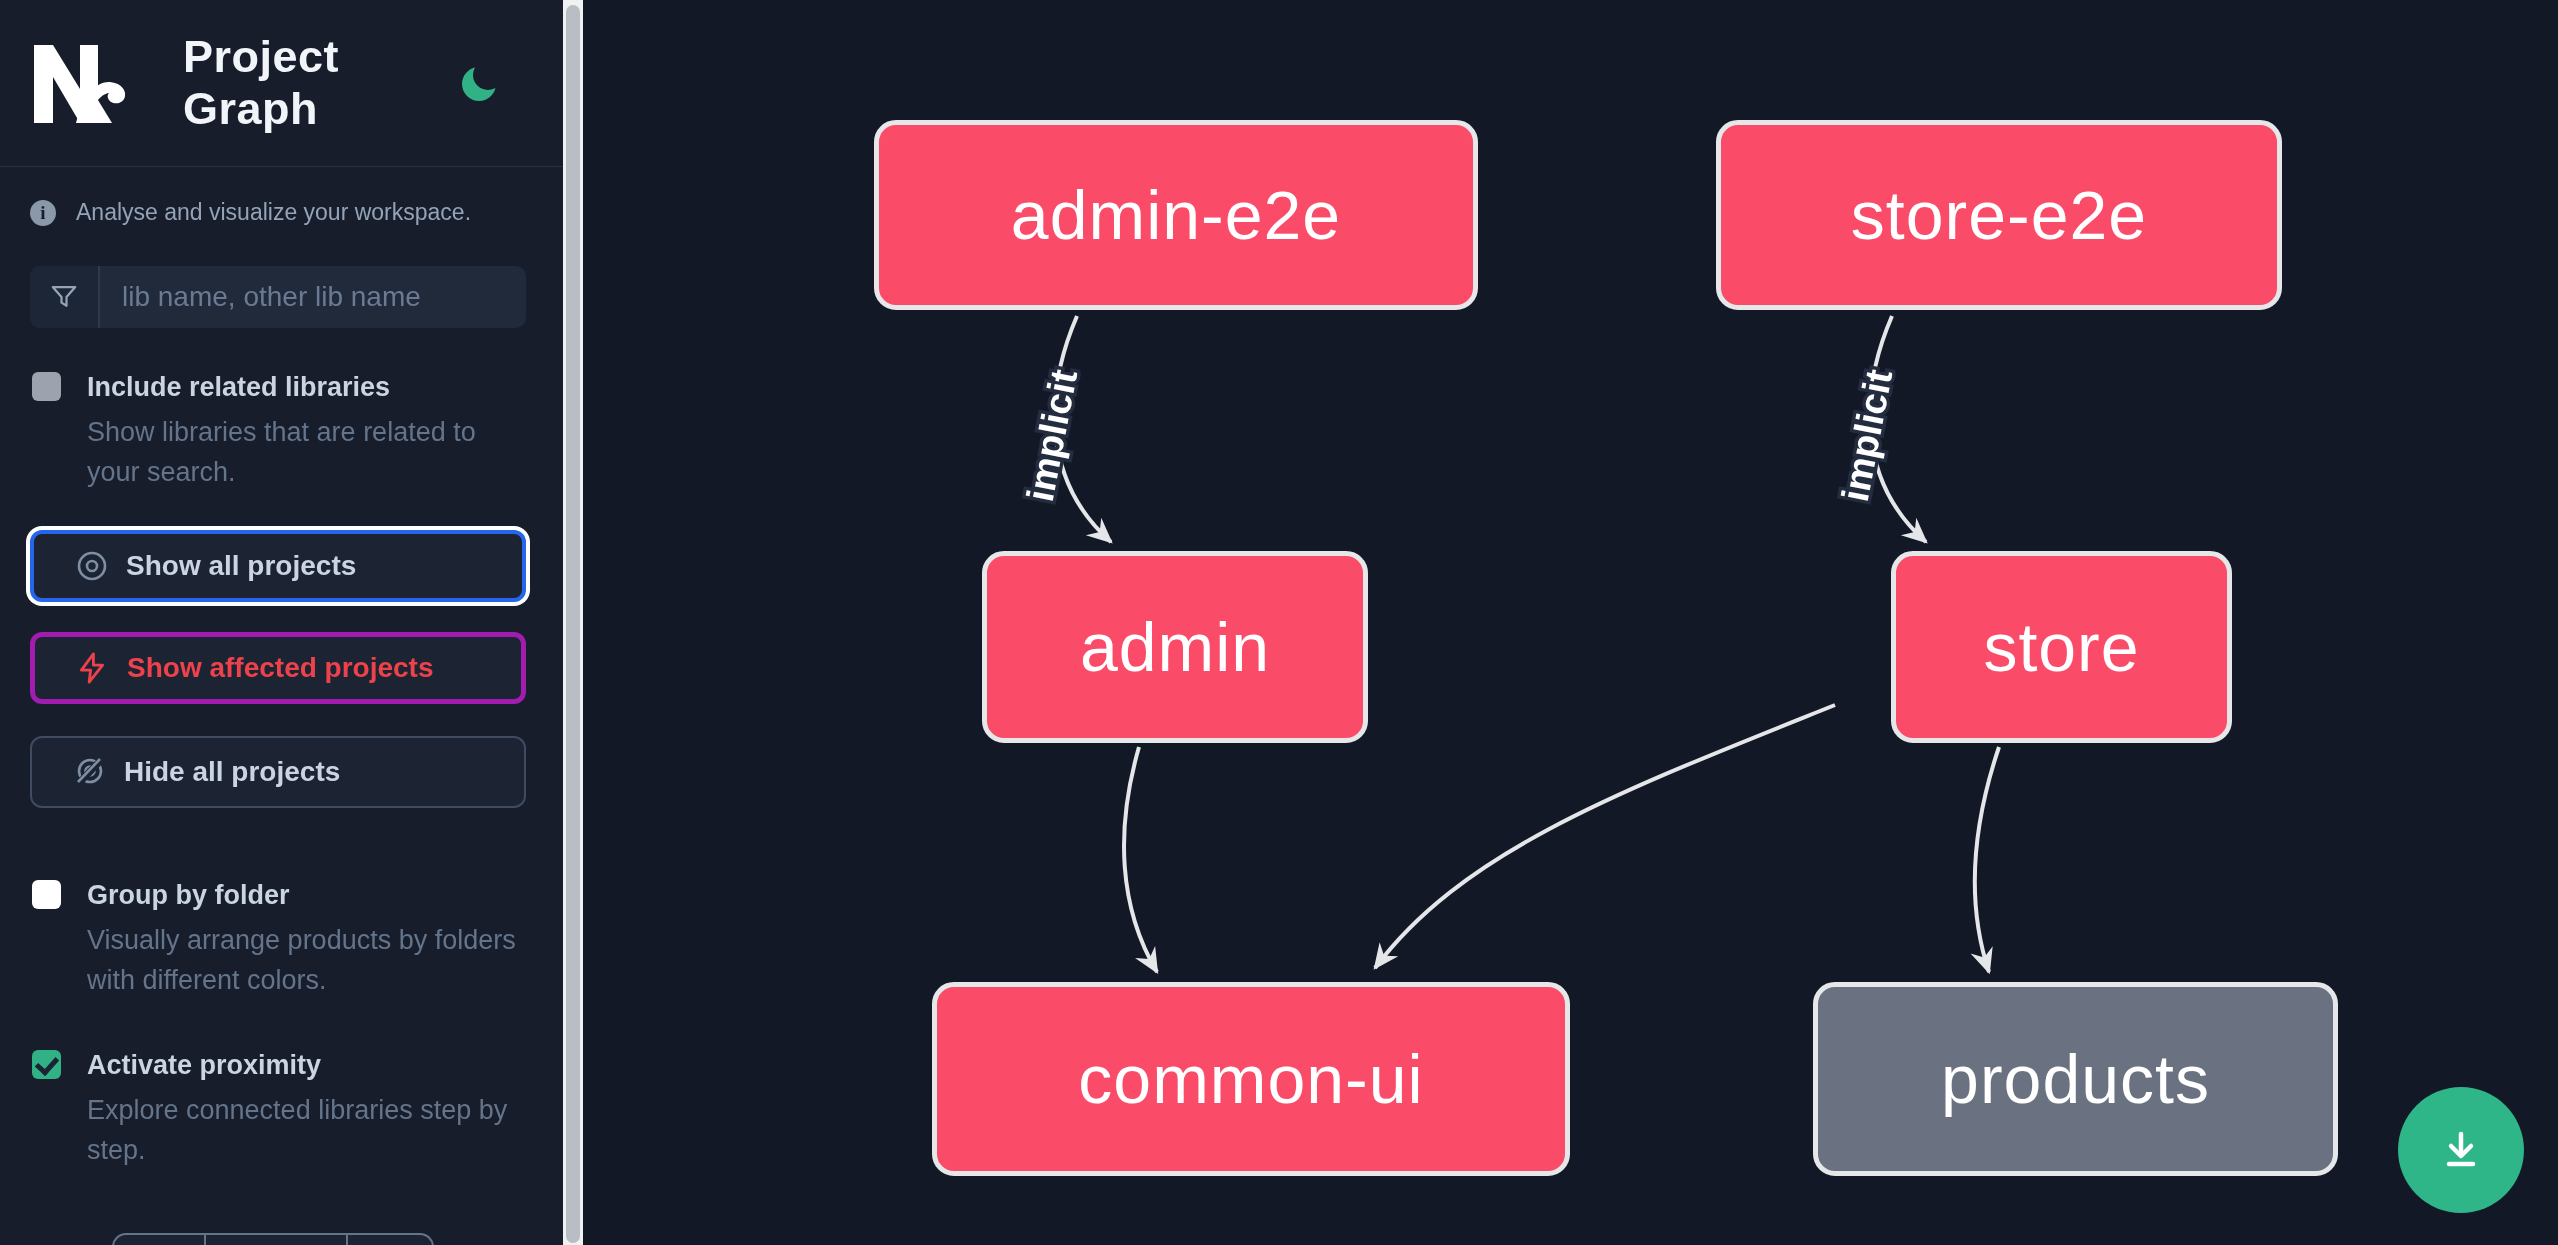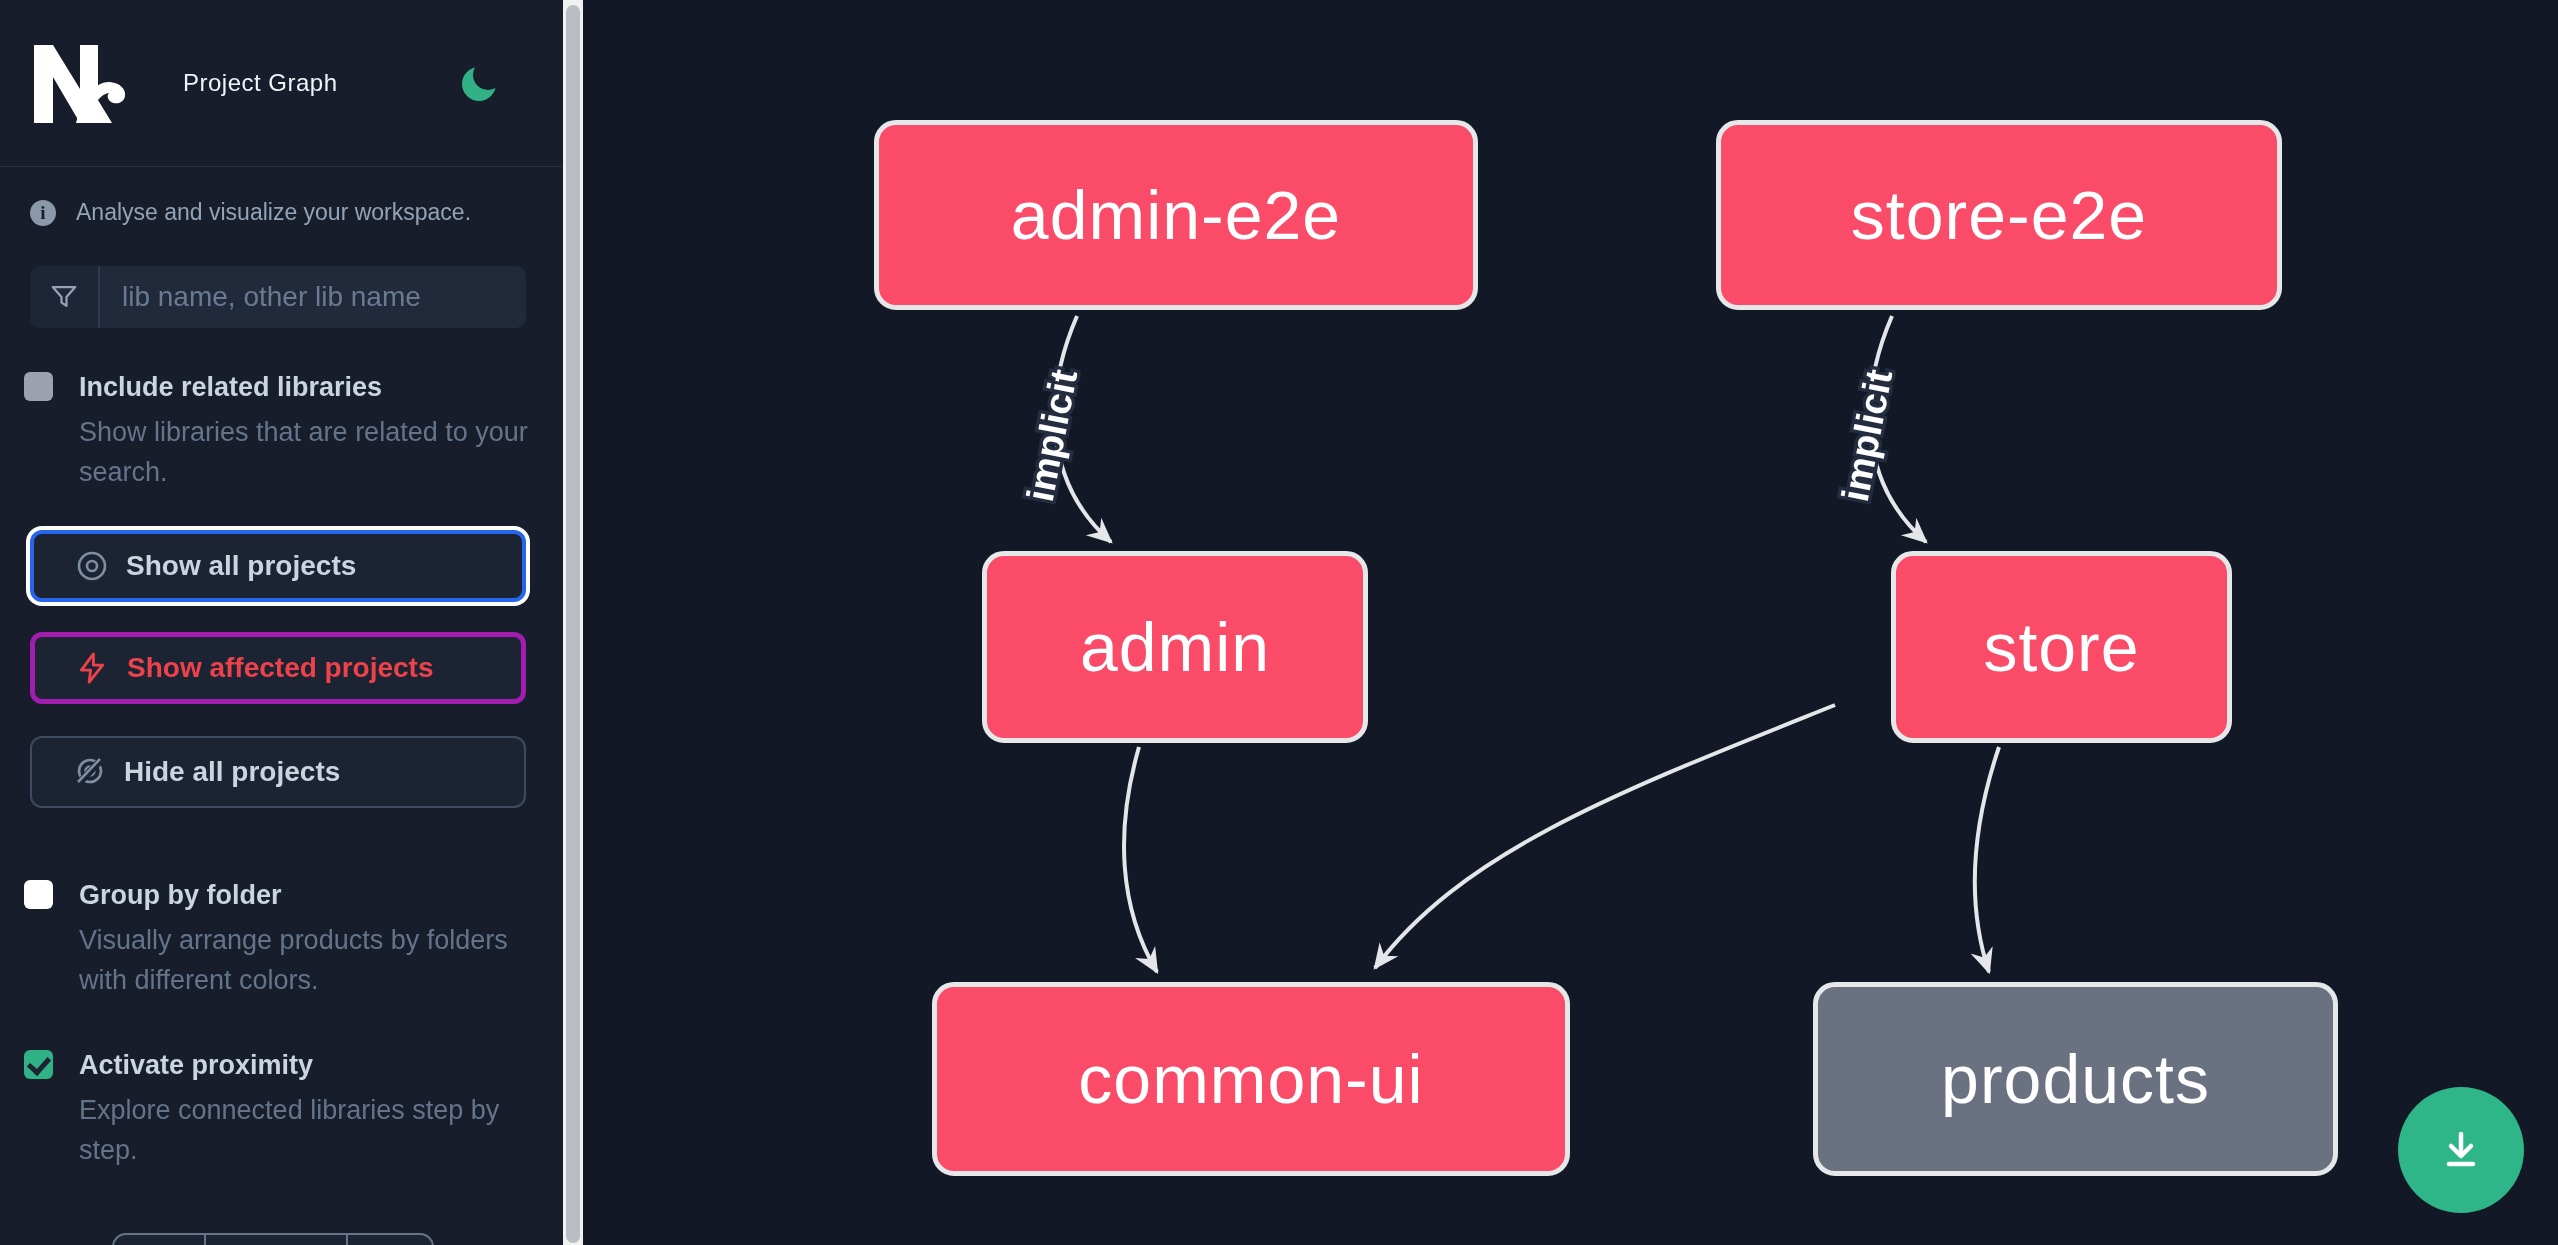--- a/index.html
+++ b/index.html
@@ -15,21 +15,21 @@
   .sidebar{
     width:563px;min-width:563px;height:1245px;
     background:#171d2b;position:relative;overflow:hidden;
   }
   .sb-header{
     height:167px;border-bottom:1px solid #283140;
     display:flex;align-items:center;padding:0 30px;box-sizing:border-box;
   }
   .logo{width:97px;height:84px;flex:0 0 auto;}
   .app-title{
-    margin:0 0 0 56px;font-size:24px;font-weight:400;color:#f1f5f9;letter-spacing:.5px;flex:1;
+    margin:0 0 0 56px;font-size:45px;font-weight:700;color:#f1f5f9;letter-spacing:.5px;flex:1;
   }
   .moon{width:50px;height:50px;flex:0 0 auto;margin-right:26px;cursor:pointer;}
 
   .tagline{
     display:flex;align-items:center;gap:20px;
     padding:32px 30px 26px 30px;color:#93a3b8;font-size:23px;
   }
   .info-icon{
     width:26px;height:26px;border-radius:50%;background:#8b98a9;color:#171d2b;
     display:inline-flex;align-items:center;justify-content:center;
@@ -43,21 +43,21 @@
   .search .funnel-cell{
     width:68px;display:flex;align-items:center;justify-content:center;
     border-right:2px solid #2e3a4f;background:#1d2636;flex:0 0 auto;
   }
   .search input{
     flex:1;background:transparent;border:none;outline:none;
     color:#cbd5e1;font-size:28px;padding:0 22px;font-family:"Liberation Sans",sans-serif;
   }
   .search input::placeholder{color:#6b7a93;}
 
-  .toggle{display:flex;padding:42px 30px 0 24px;gap:26px;}
+  .toggle{display:flex;padding:42px 30px 0 32px;gap:26px;}
   .toggle .box{
     width:29px;height:29px;border-radius:6px;background:#9ca3af;flex:0 0 auto;margin-top:2px;
     position:relative;cursor:pointer;
   }
   .toggle[data-checked="true"] .box{background:#31b286;}
   .toggle[data-checked="true"] .box::after{
     content:"";position:absolute;left:8px;top:3px;width:9px;height:16px;
     border:solid #1b2435;border-width:0 5px 5px 0;transform:rotate(42deg);
   }
   .toggle.white-box .box{background:#ffffff;}

